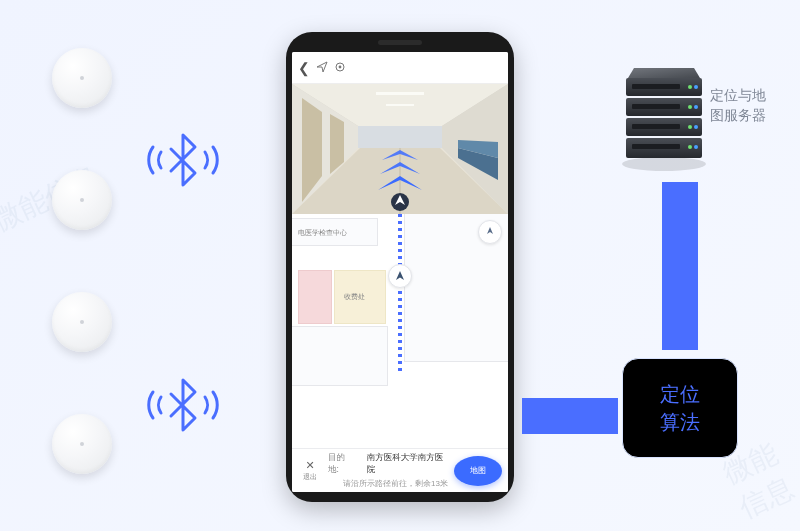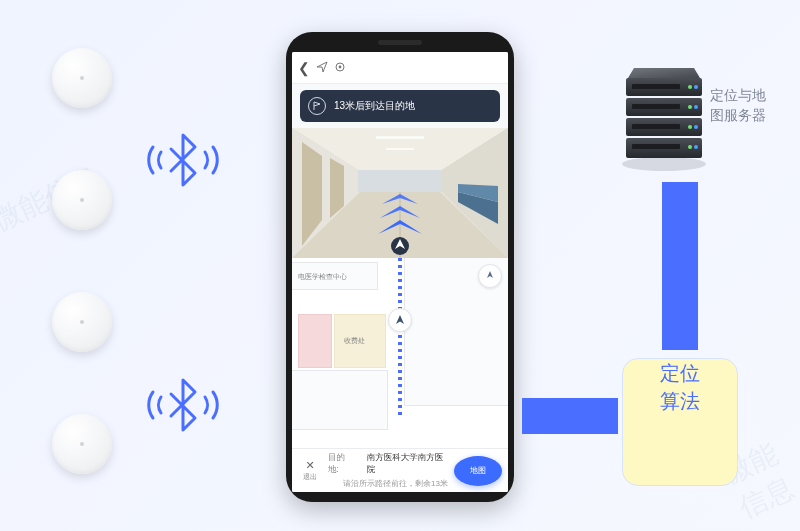--- a/index.html
+++ b/index.html
@@ -215,25 +215,26 @@
     line-height: 1.4;
     padding-left: 8px;
   }
 
   
   .algo {
     position: absolute;
     right: 62px;
     top: 358px;
     width: 116px;
-    height: 128px;
+    height: 100px;
     border-radius: 16px;
-    background: #fef9c3;
+    background: #000000;
     border: 1px solid #d8e3ff;
     display: flex;
+    align-items: center;
     justify-content: center;
     text-align: center;
     font-size: 20px;
     color: #4a6eff;
     line-height: 1.4;
   }
 
   
   .arrow {
     position: absolute;
@@ -284,28 +285,20 @@
           </svg>
       </span>
       <span class="hdr-icon">
         <svg width="12" height="12" viewBox="0 0 12 12">
             <circle cx="6" cy="6" r="4" fill="none" stroke="#777"></circle>
             <circle cx="6" cy="6" r="1.4" fill="#777"></circle>
           </svg>
       </span>
     </div>
 
-    <div class="banner">
-      <div class="circ">
-        <svg viewBox="0 0 10 10">
-            <path d="M2 1 L2 9 M2 1 L8 3 L2 5" stroke="#cfd6e4" fill="none" stroke-width="1"></path>
-          </svg>
-      </div>
-      <span class="txt">13米后到达目的地</span>
-    </div>
 
     <div class="corridor">
       <svg width="100%" height="100%" viewBox="0 0 216 130" preserveAspectRatio="none">
 
         <polygon points="0,0 216,0 150,42 66,42" fill="#efede4"></polygon>
 
         <polygon points="0,130 216,130 150,62 66,62" fill="#e9e4d8"></polygon>
         <polygon points="0,130 216,130 148,64 68,64" fill="#dcd6c6"></polygon>
 
         <rect x="66" y="42" width="84" height="22" fill="#d8dde2"></rect>

